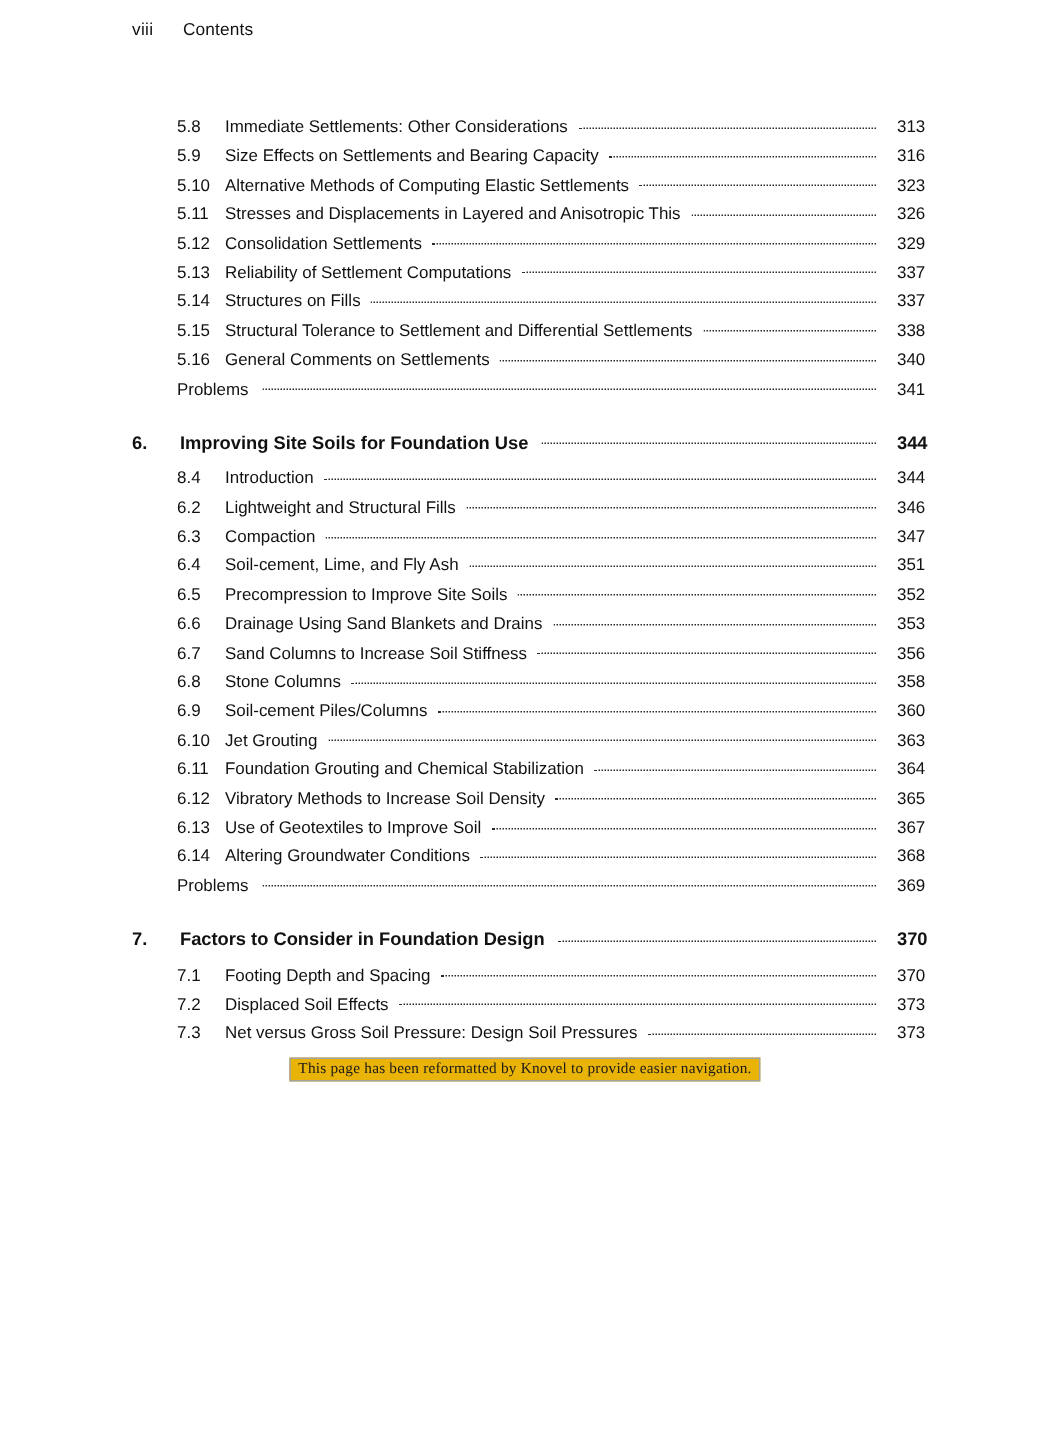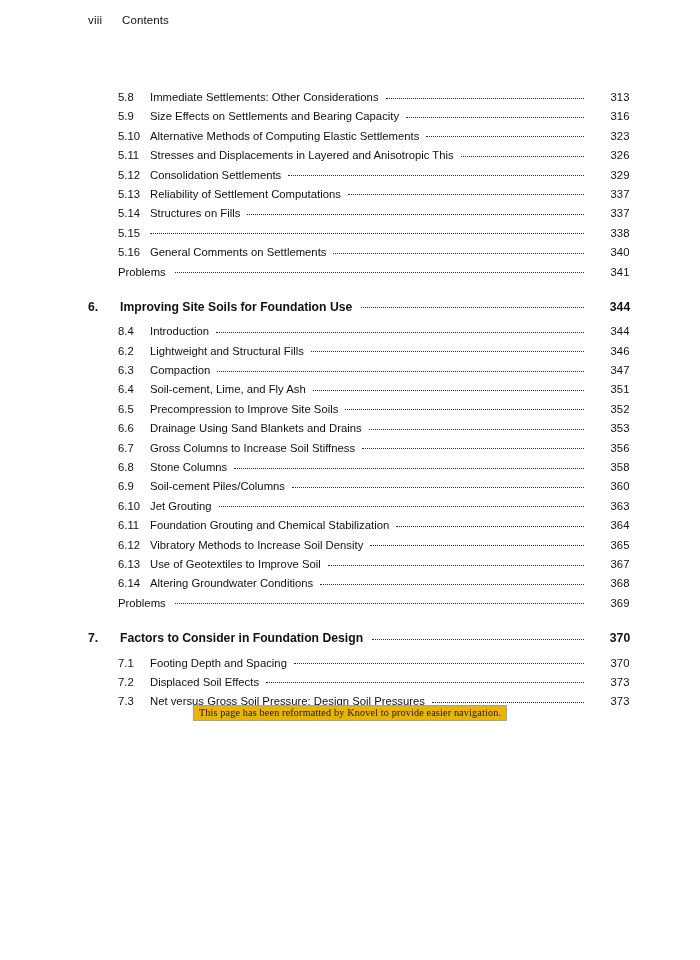--- a/index.html
+++ b/index.html
@@ -37,21 +37,21 @@
     width: 34px;
     letter-spacing: 0.2px;
   }
   .running-head .rh-title {
     letter-spacing: 0.1px;
   }
 
   
   .toc {
     position: absolute;
-    top: 60px;
+    top: 48px;
     left: 0;
     width: 700px;
   }
 
   .entry {
     display: flex;
     align-items: baseline;
     font-size: 11.3px;
     color: #111;
     line-height: 1;
@@ -90,21 +90,21 @@
     position: absolute;
     left: 0;
     right: 0;
     bottom: 0.22em;
     border-bottom: 1px dotted #2b2b2b;
   }
   .page-no {
     flex: 0 0 auto;
     width: 44px;
     margin-right: 0;
-    text-align: center;
+    text-align: left;
     padding-left: 8px;
     font-size: 11.3px;
     margin-top: 32px;
   }
 
   
   .entry.problems .num {
     width: auto;
     margin-left: 118px;
     padding-right: 9px;
@@ -200,20 +200,21 @@
         <span class="page-no">337</span>
       </div>
       <div class="entry sub">
         <span class="num">5.14</span>
         <span class="title">Structures on Fills</span>
         <span class="leader"></span>
         <span class="page-no">337</span>
       </div>
       <div class="entry sub">
         <span class="num">5.15</span>
+        <span class="title">Structural Tolerance to Settlement and Differential Settlements</span>
         <span class="leader"></span>
         <span class="page-no">338</span>
       </div>
       <div class="entry sub">
         <span class="num">5.16</span>
         <span class="title">General Comments on Settlements</span>
         <span class="leader"></span>
         <span class="page-no">340</span>
       </div>
       <div class="entry problems">
@@ -260,21 +261,21 @@
         <span class="page-no">352</span>
       </div>
       <div class="entry sub">
         <span class="num">6.6</span>
         <span class="title">Drainage Using Sand Blankets and Drains</span>
         <span class="leader"></span>
         <span class="page-no">353</span>
       </div>
       <div class="entry sub">
         <span class="num">6.7</span>
-        <span class="title">Gross Columns to Increase Soil Stiffness</span>
+        <span class="title">Sand Columns to Increase Soil Stiffness</span>
         <span class="leader"></span>
         <span class="page-no">356</span>
       </div>
       <div class="entry sub">
         <span class="num">6.8</span>
         <span class="title">Stone Columns</span>
         <span class="leader"></span>
         <span class="page-no">358</span>
       </div>
       <div class="entry sub">

